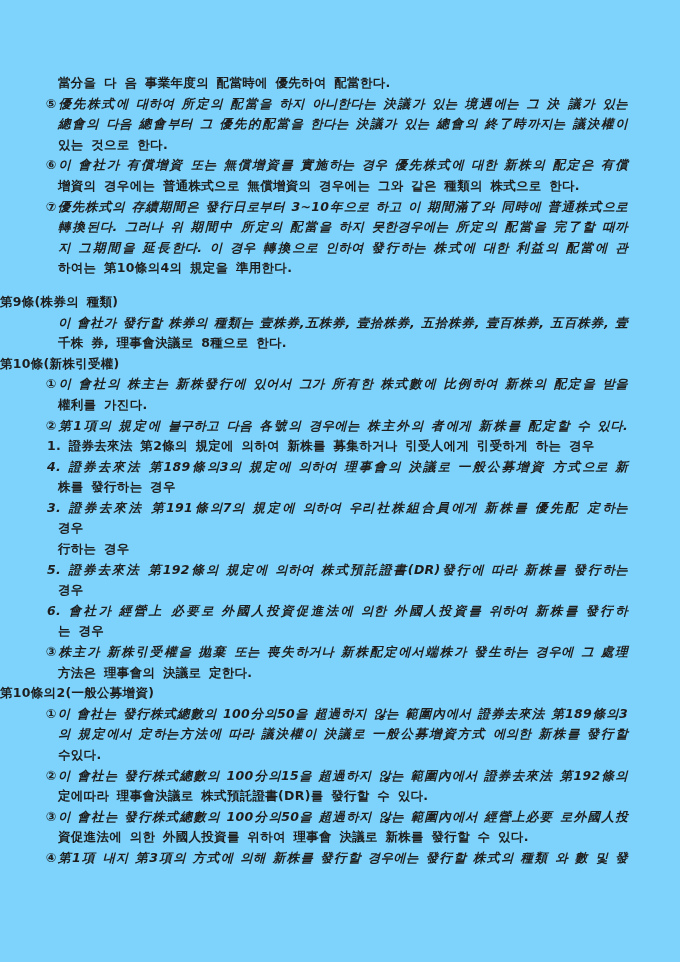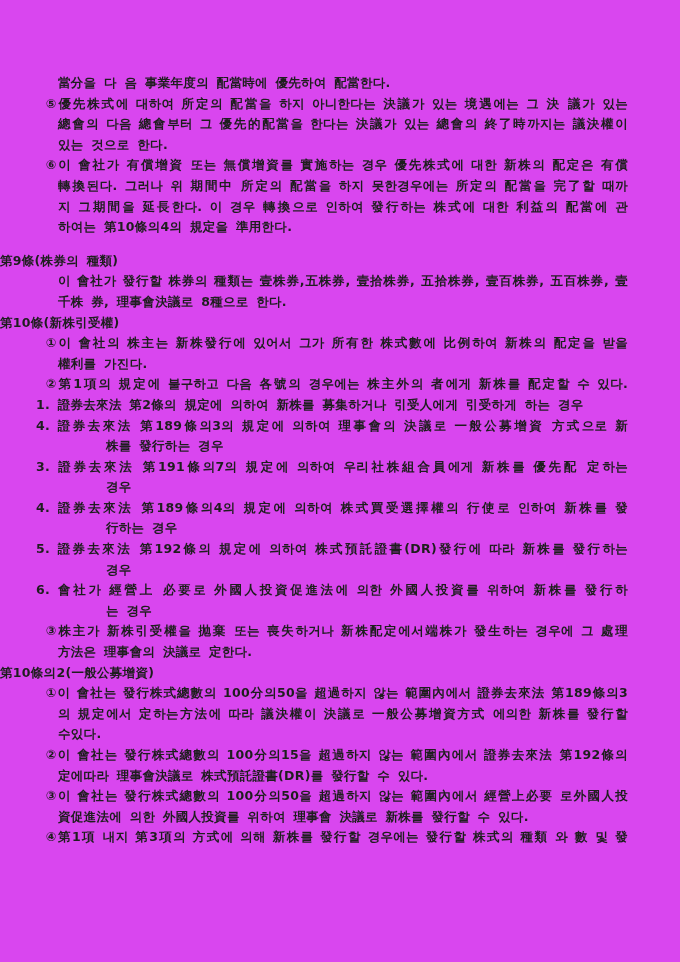--- a/index.html
+++ b/index.html
@@ -1,19 +1,19 @@
 <!DOCTYPE html>
 <html><head>
 <meta charset="utf-8">
 <style>
   html,body{margin:0;padding:0;background:#ffffff;}
   .page{
     position:relative;
     width:680px;height:962px;
-    background:#d946ef;
+    background:#7dd3fc;
     box-sizing:border-box;
     padding-top:73px;
     font-family:"DejaVu Sans",sans-serif;
     font-weight:700;
     color:#1e1e1e;
     font-size:12.5px;
     overflow:hidden;
   }
   .ln{
     line-height:20.6px;
@@ -21,59 +21,61 @@
     white-space:nowrap;
     box-sizing:border-box;
     padding-right:52px;
     letter-spacing:0.3px;
     word-spacing:3px;
   }
   
   .a{}   
   .c{padding-left:46px;}   
   .b{padding-left:58px;}   
-  .n{padding-left:36px;}   
-  .m{padding-left:106px;}  
+  .n{padding-left:47px;}   
+  .m{padding-left:58px;}  
   
   .f{
     white-space:normal;
     text-align:justify;
     text-align-last:justify;
     word-spacing:1px;
+    font-style:italic;
   }
   .gap{height:13px;}
 </style>
 </head>
 <body>
 
 <div class="page">
   <div class="ln b">當分을 다 음 事業年度의 配當時에 優先하여 配當한다.</div>
   <div class="ln c f">⑤優先株式에 대하여 所定의 配當을 하지 아니한다는 決議가 있는 境遇에는 그 決 議가 있는</div>
   <div class="ln b f">總會의 다음 總會부터 그 優先的配當을 한다는 決議가 있는 總會의 終了時까지는 議決權이</div>
   <div class="ln b">있는 것으로 한다.</div>
   <div class="ln c f">⑥이 會社가 有償增資 또는 無償增資를 實施하는 경우 優先株式에 대한 新株의 配定은 有償</div>
+  <div class="ln b">增資의 경우에는 普通株式으로 無償增資의 경우에는 그와 같은 種類의 株式으로 한다.</div>
+  <div class="ln c f">⑦優先株式의 存續期間은 發行日로부터 3~10年으로 하고 이 期間滿了와 同時에 普通株式으로</div>
   <div class="ln b f">轉換된다. 그러나 위 期間中 所定의 配當을 하지 못한경우에는 所定의 配當을 完了할 때까</div>
   <div class="ln b f">지 그期間을 延長한다. 이 경우 轉換으로 인하여 發行하는 株式에 대한 利益의 配當에 관</div>
   <div class="ln b">하여는 第10條의4의 規定을 準用한다.</div>
 
   <div class="gap"></div>
 
   <div class="ln a">第9條(株券의 種類)</div>
   <div class="ln b f">이 會社가 發行할 株券의 種類는 壹株券,五株券, 壹拾株券, 五拾株券, 壹百株券, 五百株券, 壹</div>
   <div class="ln b">千株 券, 理事會決議로 8種으로 한다.</div>
   <div class="ln a">第10條(新株引受權)</div>
   <div class="ln c f">①이 會社의 株主는 新株發行에 있어서 그가 所有한 株式數에 比例하여 新株의 配定을 받을</div>
   <div class="ln b">權利를 가진다.</div>
   <div class="ln c f">②第1項의 規定에 불구하고 다음 各號의 경우에는 株主外의 者에게 新株를 配定할 수 있다.</div>
   <div class="ln n">1. 證券去來法 第2條의 規定에 의하여 新株를 募集하거나 引受人에게 引受하게 하는 경우</div>
   <div class="ln n f">4. 證券去來法 第189條의3의 規定에 의하여 理事會의 決議로 一般公募增資 方式으로 新</div>
   <div class="ln m">株를 發行하는 경우</div>
   <div class="ln n f">3. 證券去來法 第191條의7의 規定에 의하여 우리社株組合員에게 新株를 優先配 定하는</div>
   <div class="ln m">경우</div>
-  <div class="ln n f">4. 證券去來法 第189條의4의 規定에 의하여 株式買受選擇權의 行使로 인하여 新株를 發</div>
   <div class="ln m">行하는 경우</div>
   <div class="ln n f">5. 證券去來法 第192條의 規定에 의하여 株式預託證書(DR)發行에 따라 新株를 發行하는</div>
   <div class="ln m">경우</div>
   <div class="ln n f">6. 會社가 經營上 必要로 外國人投資促進法에 의한 外國人投資를 위하여 新株를 發行하</div>
   <div class="ln m">는 경우</div>
   <div class="ln c f">③株主가 新株引受權을 抛棄 또는 喪失하거나 新株配定에서端株가 發生하는 경우에 그 處理</div>
   <div class="ln b">方法은 理事會의 決議로 定한다.</div>
   <div class="ln a">第10條의2(一般公募增資)</div>
   <div class="ln c f">①이 會社는 發行株式總數의 100分의50을 超過하지 않는 範圍內에서 證券去來法 第189條의3</div>
   <div class="ln b f">의 規定에서 定하는方法에 따라 議決權이 決議로 一般公募增資方式 에의한 新株를 發行할</div>

